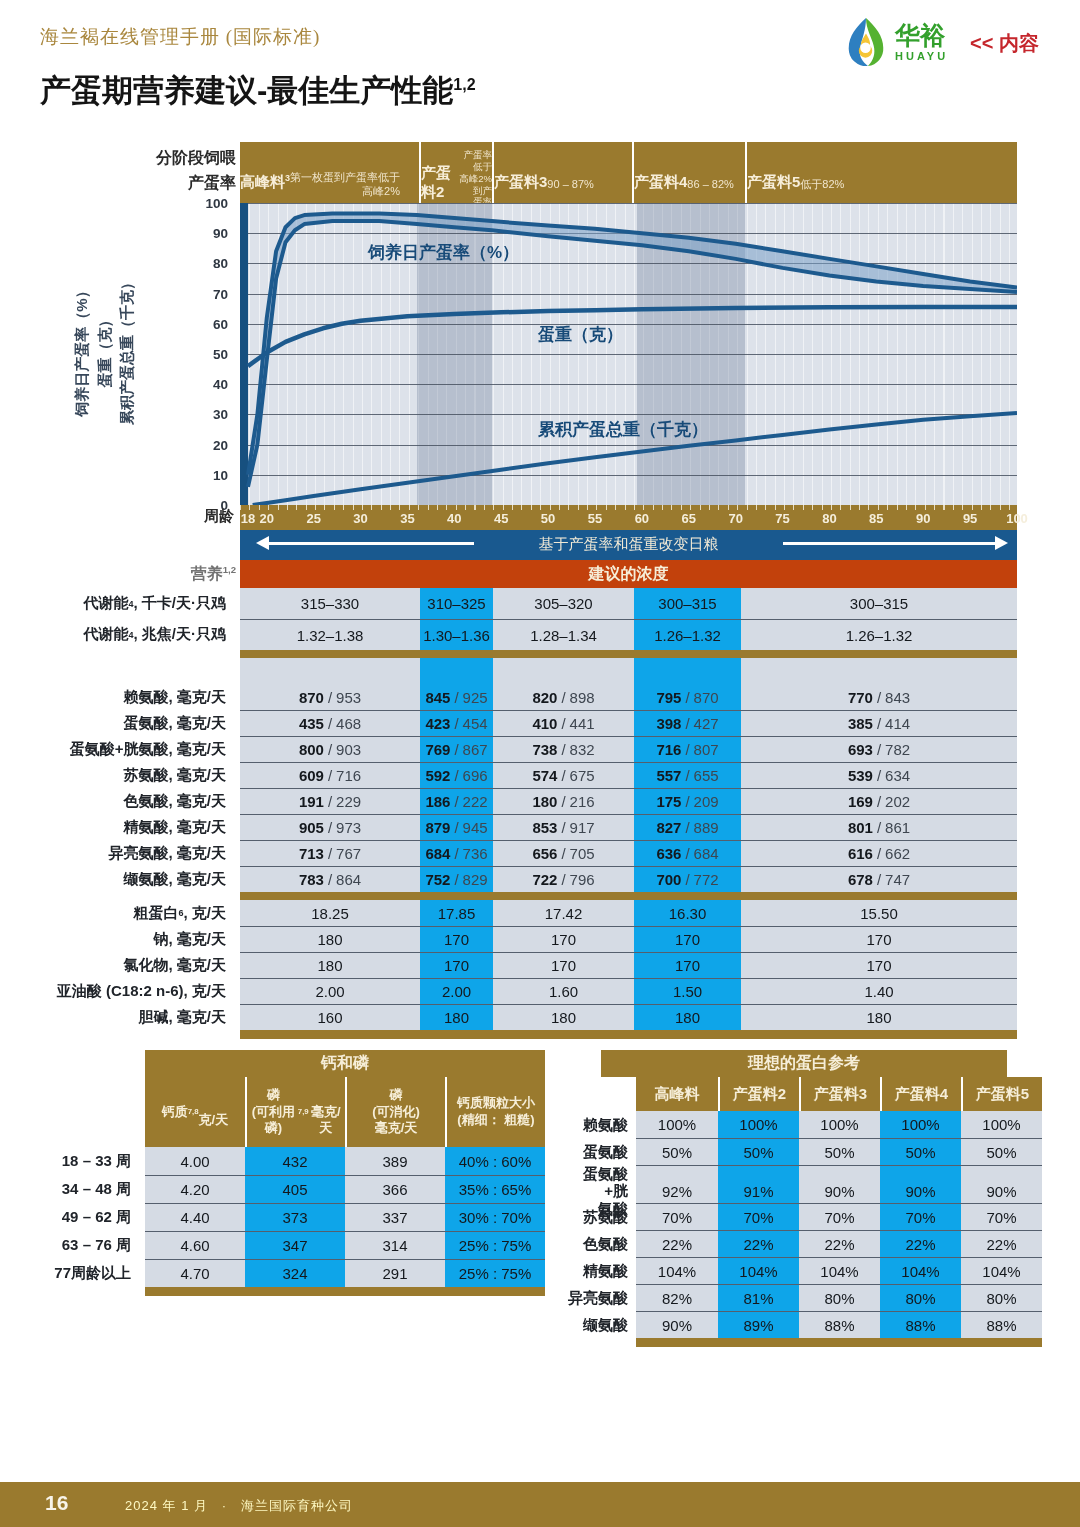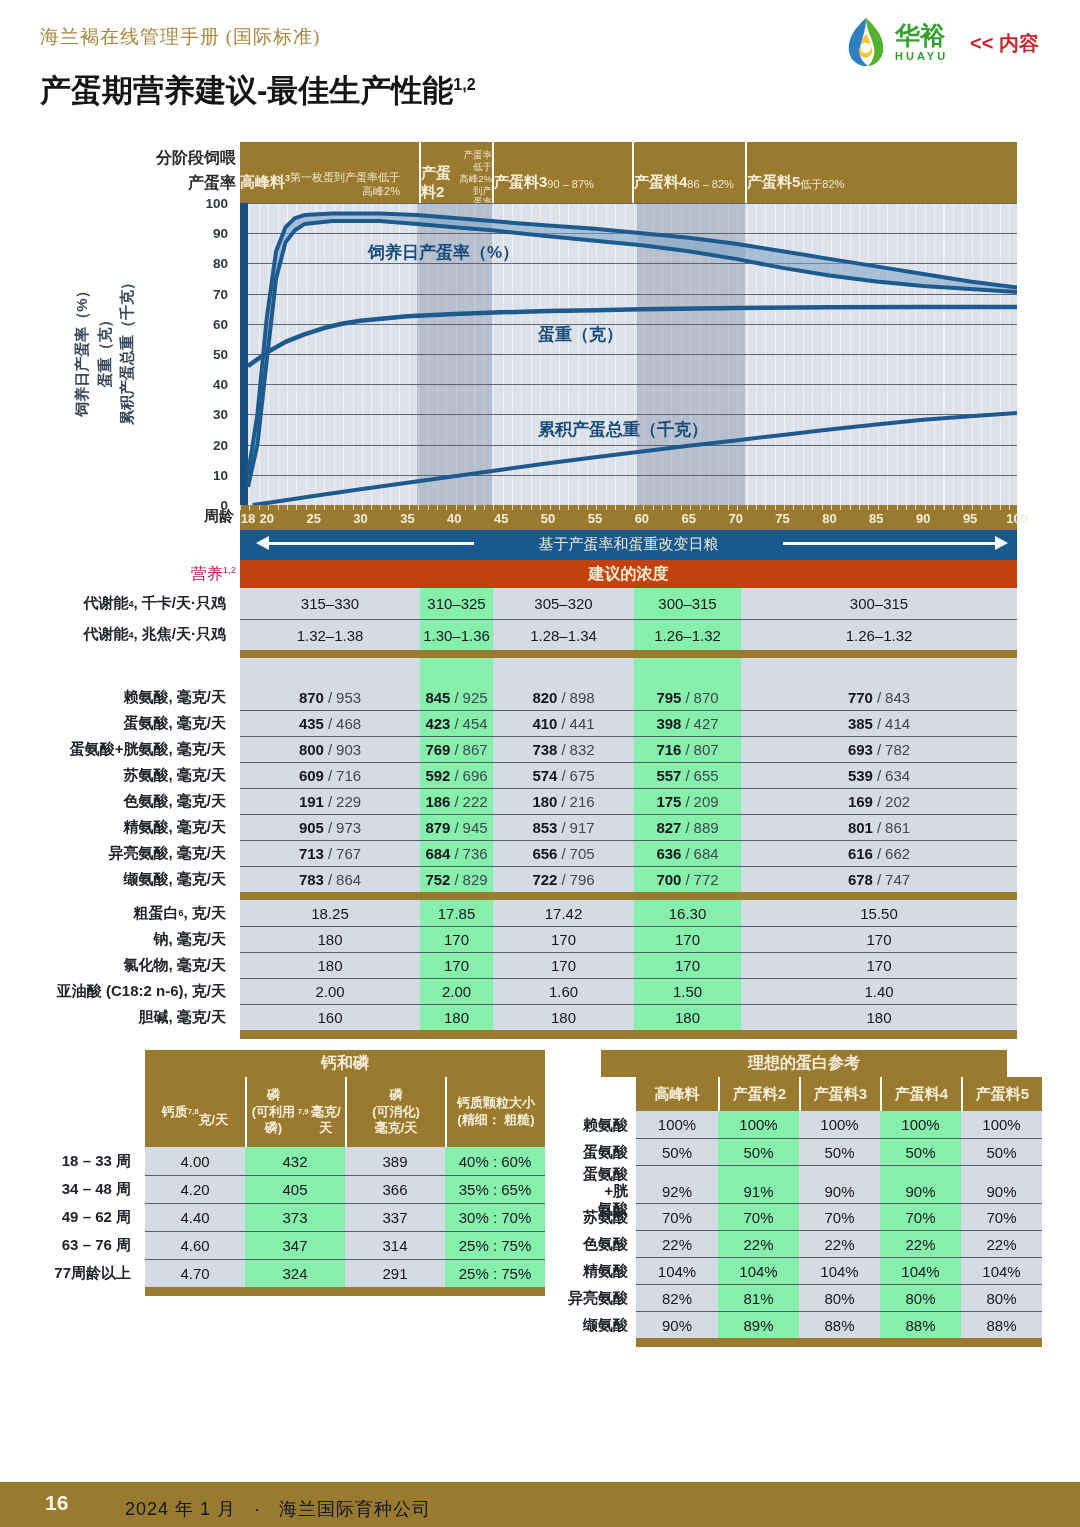--- a/index.html
+++ b/index.html
@@ -52,30 +52,30 @@
   .xtick{position:absolute;top:6px;transform:translateX(-50%);font-size:13px;color:#f5eedb;font-weight:600}
   .week-label{position:absolute;left:150px;top:507px;width:84px;text-align:right;font-size:15px;font-weight:bold;color:#2a2a2a}
 
   
   .diet-bar{position:absolute;left:240px;top:530px;width:777px;height:34px;background:#19598f}
   .diet-text{position:absolute;width:100%;text-align:center;top:5px;font-size:15px;color:#f2ead6;font-weight:500}
   .a-line{position:absolute;top:12px;height:3px;background:#fff}
   .a-head{position:absolute;top:6px;width:0;height:0;border:7px solid transparent}
 
   
-  .nut-label{position:absolute;left:60px;top:564px;width:176px;text-align:right;font-size:16px;font-weight:normal;color:#be185d}
+  .nut-label{position:absolute;left:60px;top:564px;width:176px;text-align:right;font-size:16px;font-weight:bold;color:#737373}
   .conc-bar{position:absolute;left:240px;top:560px;width:777px;height:28px;background:#c2410c;
         display:flex;align-items:center;justify-content:center;font-size:16px;font-weight:bold;color:#f6eed8}
   .n-table{position:absolute;left:20px;top:588px;width:997px}
   .nrow{display:grid;grid-template-columns:220px 180px 73px 141px 107px 276px;height:26px}
   .nrow.en{height:31px}
   .nrow .lab{display:flex;align-items:center;justify-content:flex-end;padding-right:14px;
         font-size:15px;font-weight:bold;color:#20242a;white-space:nowrap}
   .ncell{display:flex;align-items:center;justify-content:center;font-size:15px;color:#14181d}
-  .b0{background:#d5dbe4}.b1{background:#86efac}
+  .b0{background:#d5dbe4}.b1{background:#0ea5e9}
   .nrow+.nrow .ncell{border-top:1px solid #555f6d}
   .ncell b{font-weight:bold}
   .ncell .lt{color:#3e4650;font-weight:400}
   .ncell .sep{color:#3e4650;margin:0 4px;font-weight:400}
   .gdiv{height:8px;background:#9a7a2e;margin-left:220px}
   .gbar{height:9px;background:#9a7a2e;margin-left:220px}
   .nsub{position:relative;height:26px}
   .nsub .overlay{position:absolute;left:220px;width:777px;top:0;height:100%;display:flex;
         align-items:center;justify-content:center;font-size:14px;font-weight:bold;color:#20242a}
 
@@ -104,21 +104,21 @@
   .ip-row.tall{height:38px}
   .ip-row .lab{display:flex;align-items:center;justify-content:flex-end;padding-right:8px;text-align:right;
         font-size:15px;font-weight:bold;color:#20242a;line-height:1.15}
   .ip-cell{display:flex;align-items:center;justify-content:center;font-size:15px;color:#14181d}
   .ip-row+.ip-row .ip-cell{border-top:1px solid #555f6d}
   .ip-bar{margin-left:73px;width:406px;height:9px;background:#9a7a2e}
 
   
   .footer{position:absolute;left:0;top:1482px;width:1080px;height:45px;background:#9a7a2e}
   .pageno{position:absolute;left:45px;top:9px;font-size:21px;font-weight:bold;color:#f8f4ea}
-  .fmeta{position:absolute;left:125px;top:15px;font-size:18px;color:#0f172a;letter-spacing:1px}
+  .fmeta{position:absolute;left:125px;top:15px;font-size:13px;color:#fef9c3;letter-spacing:1px}
 </style>
 </head>
 <body>
 
 <div class="page">
 
   <div class="manual-title">海兰褐在线管理手册 (国际标准)</div>
   <div class="logo">
     <svg viewBox="0 0 48 54">
       <path fill="#2e7fc0" d="M24 2 C14 11 6 21 6 33 a18 18 0 0 0 20 19 c-7-5-10-12-8-20 2-9 6-18 6-30z"></path>

